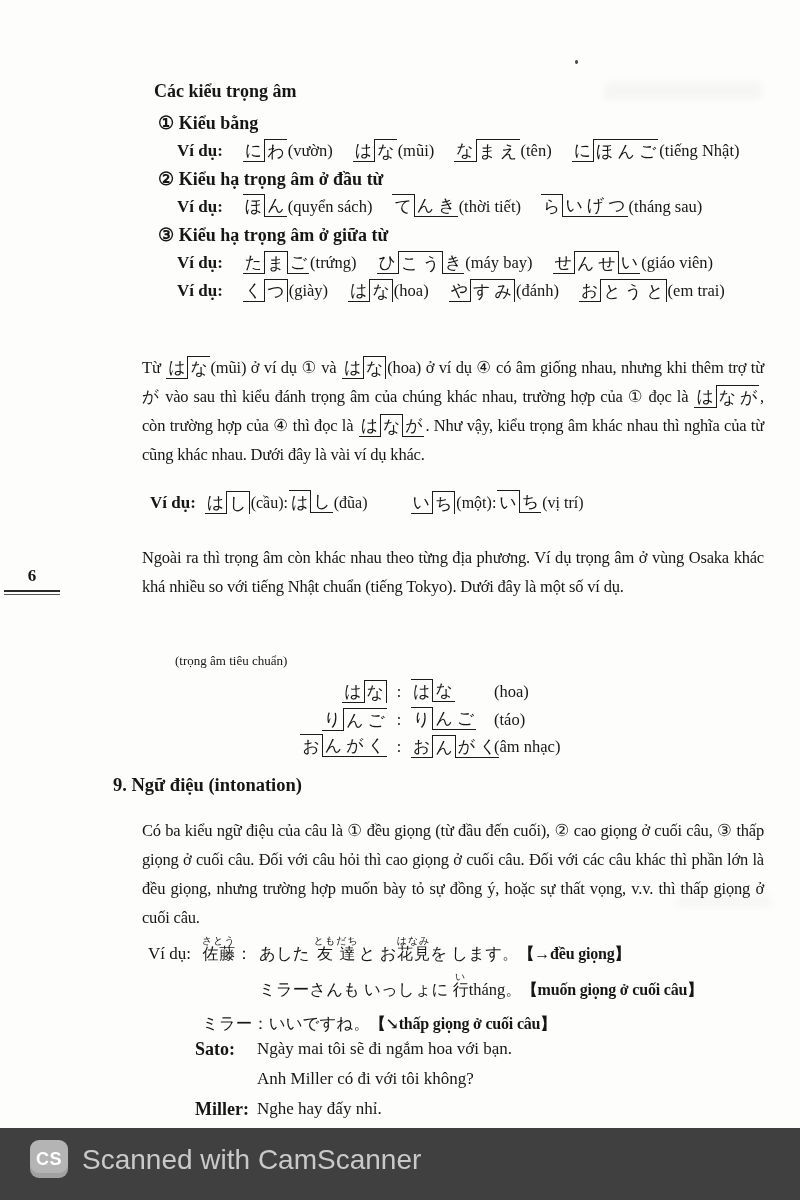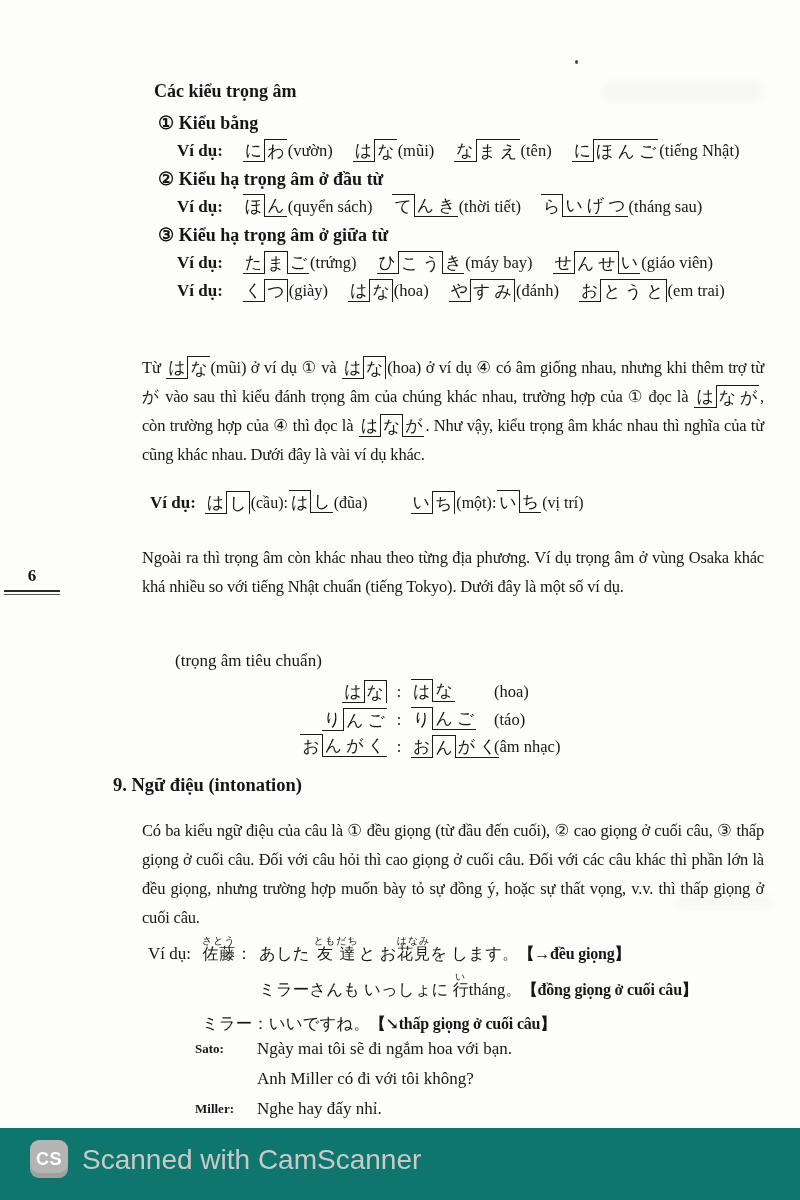--- a/index.html
+++ b/index.html
@@ -34,43 +34,43 @@
   .body-para{font-size:16.5px;line-height:29px;text-align:justify;letter-spacing:-0.2px;margin:12px;}
   .jp{font-size:16.5px;letter-spacing:0;}
   
   #pair-line{display:flex;align-items:baseline;margin-left:20px;line-height:27px;white-space:nowrap;}
   #pair-line .ex-label{margin-right:8px;}
   
   .region-ex{margin-left:11px;line-height:27px;font-size:17px;}
   .region-ex .ex-label{margin-right:4px;}
   .region-ex .tk{margin-left:0;}
   .region-ex .cl{margin:0 7px 0 86px;}
-  .standard-note{margin-left:45px;line-height:26px;font-size:17px;}
+  .standard-note{margin-left:45px;line-height:26px;font-size:13px;}
   .to-row{display:flex;align-items:baseline;line-height:27.5px;margin-left:170px;}
   .to-tokyo{width:88px;display:flex;justify-content:flex-end;}
   .to-colon{width:22px;text-align:center;}
   .to-osaka{width:84px;}
   .to-gloss{font-size:16.5px;}
   
   .s9{font-size:18.5px;font-weight:700;line-height:27px;margin:0 0 0 -17px;}
   
   #jp-dialog{margin-left:18px;}
   .jd-row{display:flex;align-items:baseline;line-height:31px;margin-bottom:3px;}
   .jd-label{width:54px;flex:none;font-size:17px;}
   .jd-speaker{min-width:57px;flex:none;}
   .jd-text{white-space:nowrap;}
   ruby rt{font-size:10px;letter-spacing:1px;}
   .marker{font-weight:700;font-size:16px;letter-spacing:-0.2px;}
   
   #vn-dialog{margin-left:65px;}
   .vd-row{display:flex;line-height:30px;}
-  .vd-speaker{width:62px;flex:none;font-weight:700;font-size:13px;}
+  .vd-speaker{width:62px;flex:none;font-weight:700;font-size:18px;}
   .vd-text{font-size:17px;}
   
-  .cam-bar{position:absolute;left:0;bottom:0;width:800px;height:72px;background:#0f766e;}
+  .cam-bar{position:absolute;left:0;bottom:0;width:800px;height:72px;background:#404040;}
   .cs-logo{position:absolute;left:30px;top:12px;width:38px;height:38px;border-radius:9px;
            background:#b4b4b4;box-shadow:inset 0 -5px 0 rgba(0,0,0,.10);
            display:flex;align-items:center;justify-content:center;}
   .cs-logo span{color:#ffffff;font-family:"Liberation Sans","DejaVu Sans",sans-serif;
                 font-weight:700;font-size:18px;letter-spacing:.5px;}
   .cs-text{position:absolute;left:82px;top:16px;color:#c9c9c9;font-size:28px;
            font-family:"Liberation Sans","DejaVu Sans",sans-serif;}
 </style>
 </head>
 <body>
@@ -282,21 +282,21 @@
 
   <div class="abs" style="top:936px;" id="jp-dialog">
       <div class="jd-row">
         <span class="jd-label">Ví dụ:</span>
         <span class="jd-speaker"><ruby>佐藤<rt>さとう</rt></ruby><span class="jp">：</span></span>
         <span class="jd-text"><span class="jp">あした </span><ruby>友達<rt>ともだち</rt></ruby><span class="jp">と お</span><ruby>花見<rt>はなみ</rt></ruby><span class="jp">を します。</span><span class="marker">【→đều giọng】</span></span>
       </div>
       <div class="jd-row">
         <span class="jd-label"></span>
         <span class="jd-speaker"></span>
-        <span class="jd-text"><span class="jp">ミラーさんも いっしょに </span><ruby>行<rt>い</rt></ruby><span class="jp">tháng。</span><span class="marker">【đồng giọng ở cuối câu】</span></span>
+        <span class="jd-text"><span class="jp">ミラーさんも いっしょに </span><ruby>行<rt>い</rt></ruby><span class="jp">tháng。</span><span class="marker">【muốn giọng ở cuối câu】</span></span>
       </div>
       <div class="jd-row">
         <span class="jd-label"></span>
         <span class="jd-speaker"><span class="jp">ミラー：</span></span>
         <span class="jd-text"><span class="jp">いいですね。</span><span class="marker">【↘thấp giọng ở cuối câu】</span></span>
       </div>
     </div>
 
   <div class="abs" style="top:1034px;" id="vn-dialog">
       <div class="vd-row">

